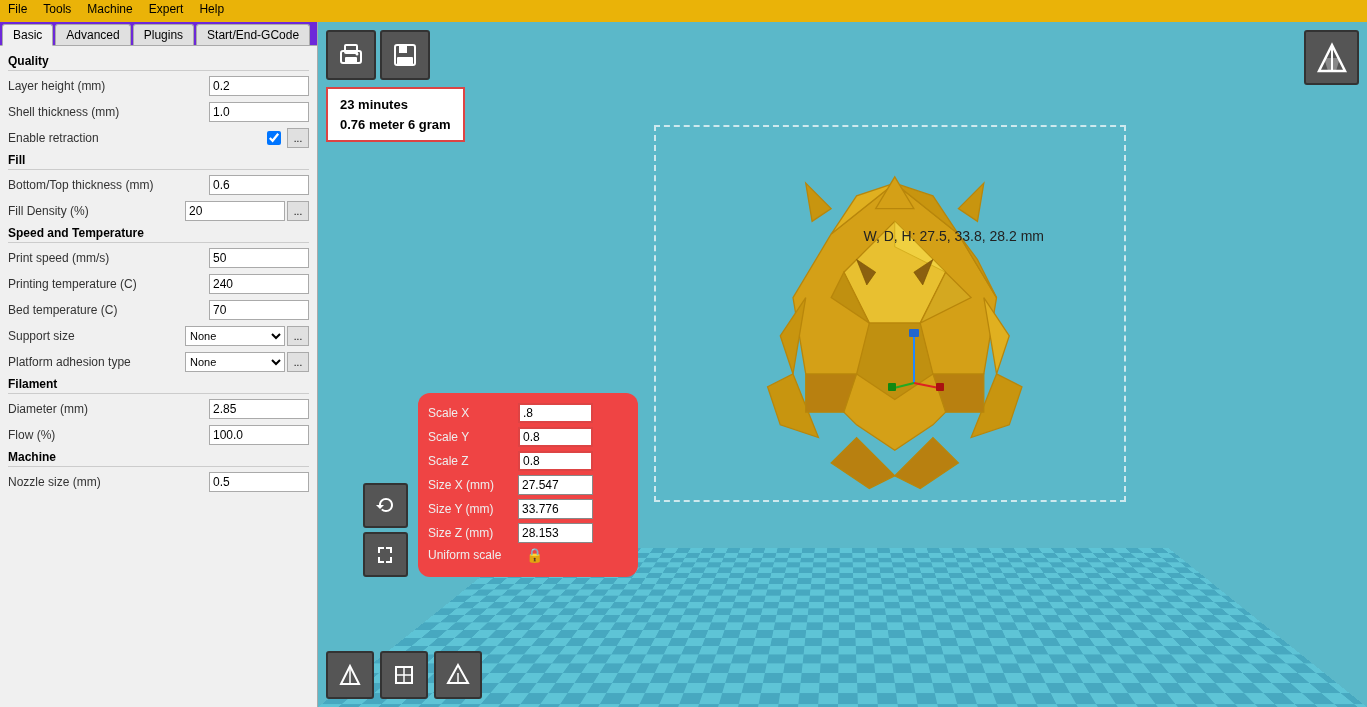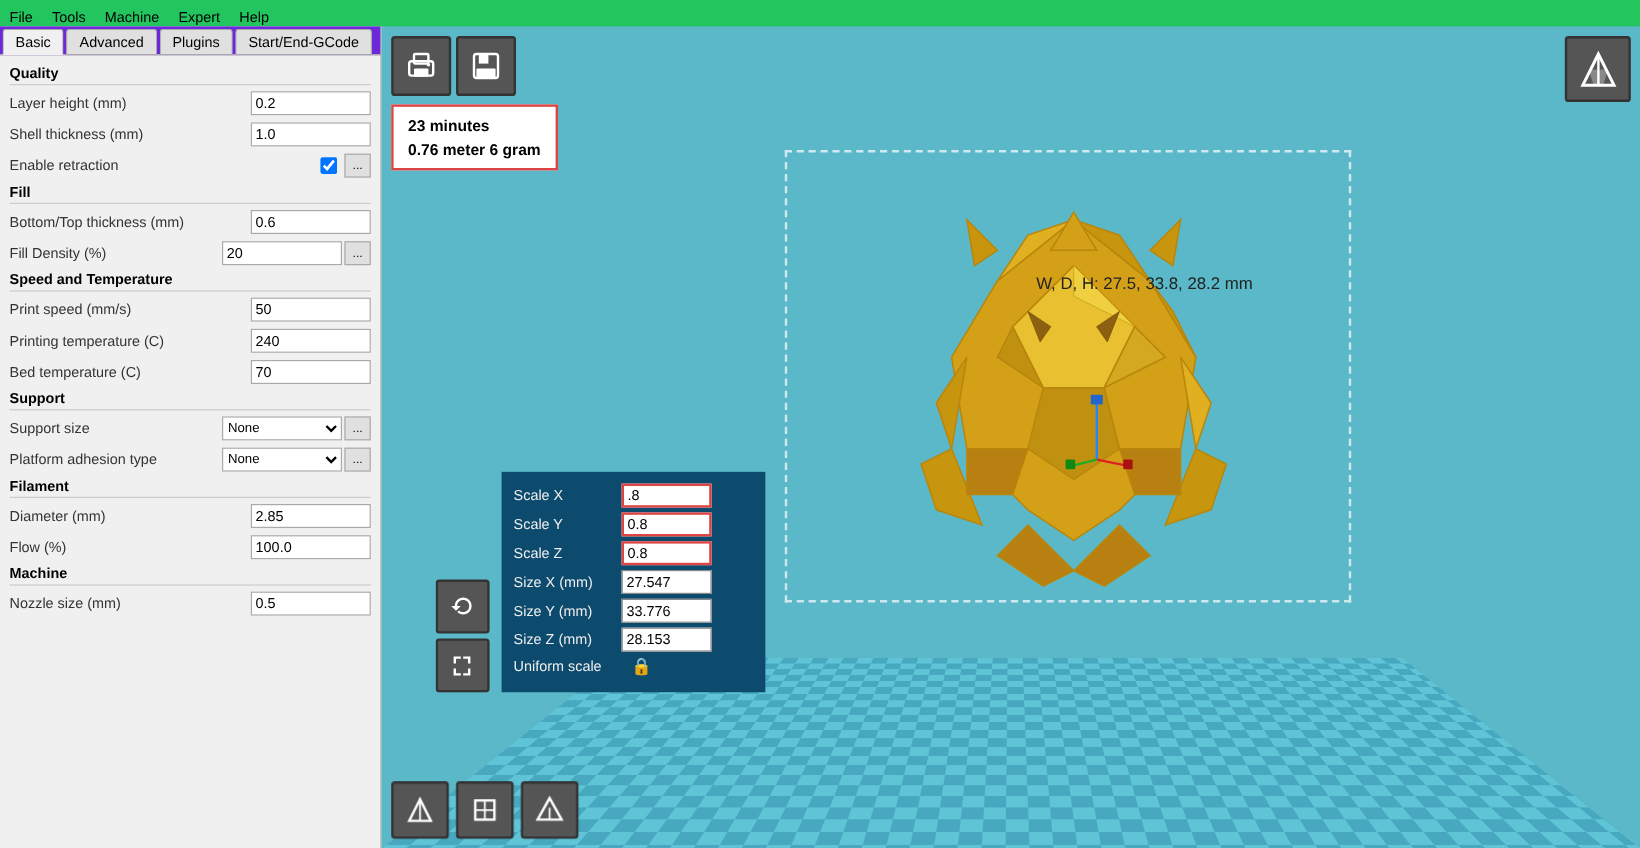--- a/index.html
+++ b/index.html
@@ -1,19 +1,19 @@
 <!DOCTYPE html>
 <html><head>
   <meta charset="utf-8">
   <style>
     * { box-sizing: border-box; margin: 0; padding: 0; }
     body { font-family: Arial, sans-serif; font-size: 12px; background: #d4d0c8; width: 1367px; height: 707px; overflow: hidden; }
 
     
-    .menu-bar { display: flex; background: #22c55e; border-bottom: 1px solid #999; height: 24px; align-items: flex-end; }
+    .menu-bar { display: flex; background: #eab308; border-bottom: 1px solid #999; height: 24px; align-items: flex-start; }
     .menu-item { padding: 2px 8px; cursor: pointer; font-size: 12px; }
 
     
     .left-panel { width: 318px; background: #f0f0f0; border-right: 1px solid #aaa; height: 100%; position: absolute; top: 22px; left: 0; display: flex; flex-direction: column; }
 
     
     .tabs { display: flex; background: #6d28d9; border-bottom: 1px solid #aaa; padding: 2px 2px 0; }
     .tab { padding: 3px 10px; border: 1px solid #aaa; border-bottom: none; background: #e0e0e0; cursor: pointer; font-size: 12px; margin-right: 2px; border-radius: 3px 3px 0 0; }
     .tab.active { background: #f0f0f0; border-bottom: 1px solid #f0f0f0; margin-bottom: -1px; z-index: 1; }
 
@@ -37,21 +37,21 @@
     .toolbar-top { position: absolute; top: 8px; left: 8px; display: flex; gap: 4px; }
     .toolbar-btn { width: 50px; height: 50px; background: #555; border: 2px solid #333; cursor: pointer; display: flex; align-items: center; justify-content: center; color: white; font-size: 18px; border-radius: 3px; }
 
     
     .print-info { position: absolute; top: 65px; left: 8px; background: white; border: 2px solid #d44; padding: 6px 12px; text-align: left; font-size: 13px; font-weight: bold; line-height: 1.5; }
 
     
     .dimensions-label { position: absolute; top: 30%; left: 52%; font-size: 14px; color: #222; font-weight: normal; }
 
     
-    .scale-panel { position: absolute; bottom: 130px; left: 100px; background: #0c4a6e; color: white; padding: 10px; border-radius: 0; min-width: 220px; }
+    .scale-panel { position: absolute; bottom: 130px; left: 100px; background: #ef4444; color: white; padding: 10px; border-radius: 12px; min-width: 220px; }
     .scale-row { display: flex; align-items: center; margin-bottom: 4px; }
     .scale-label { width: 90px; font-size: 12px; color: #eee; }
     .scale-val { width: 75px; height: 20px; background: white; border: 2px solid #d44; color: black; font-size: 12px; padding: 1px 3px; }
     .scale-val-normal { width: 75px; height: 20px; background: white; border: 2px solid #d44; color: black; font-size: 12px; padding: 1px 3px; }
     .scale-size-val { width: 75px; height: 20px; background: white; color: black; font-size: 12px; padding: 1px 3px; border: 1px solid #888; }
     .scale-uniform { display: flex; align-items: center; }
     .lock-icon { font-size: 14px; color: #eee; margin-left: 8px; }
 
     
     .toolbar-bottom { position: absolute; bottom: 8px; left: 8px; display: flex; gap: 6px; }
@@ -122,21 +122,20 @@
     </div>
     <div class="setting-row">
       <span class="setting-label">Printing temperature (C)</span>
       <input class="setting-input" value="240" style="">
     </div>
     <div class="setting-row">
       <span class="setting-label">Bed temperature (C)</span>
       <input class="setting-input" value="70" style="">
     </div>
 
-    <div class="section-title">Support</div>
     <div class="setting-row">
       <span class="setting-label">Support size</span>
       <select class="select-input">
         <option>None</option>
         <option>Touching buildplate</option>
         <option>Everywhere</option>
       </select>
       <button class="btn-dots">...</button>
     </div>
     <div class="setting-row">

